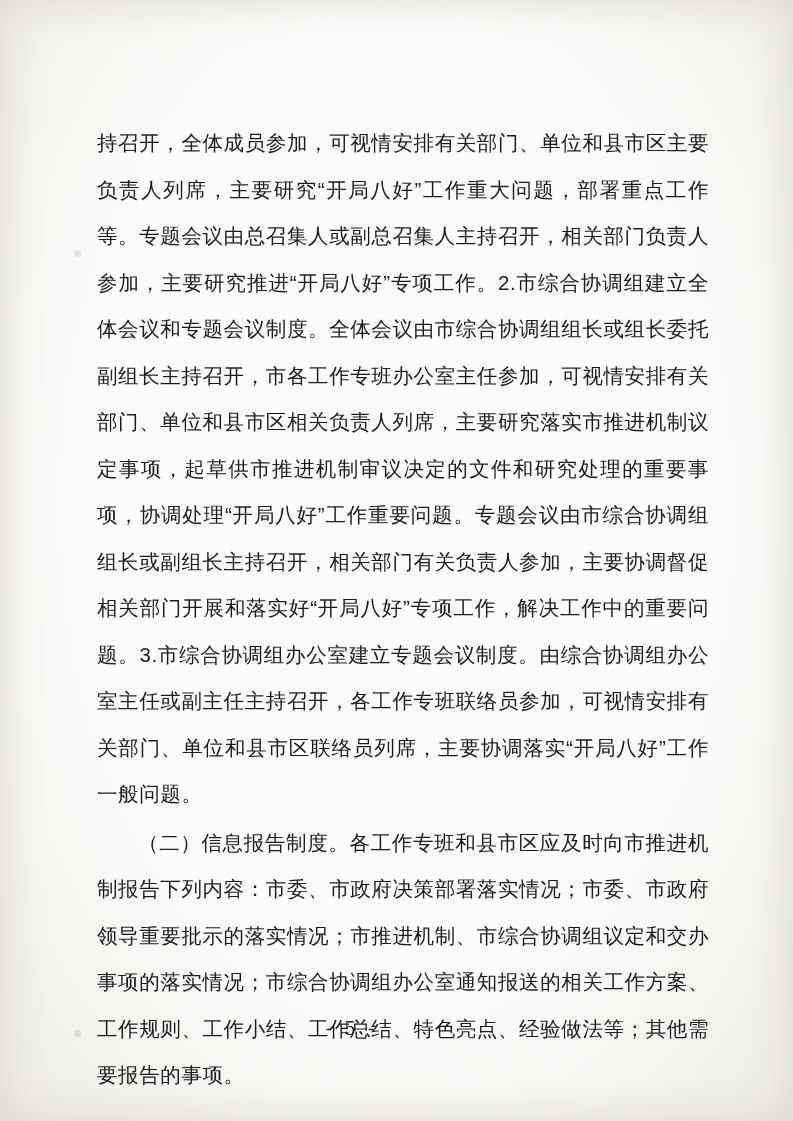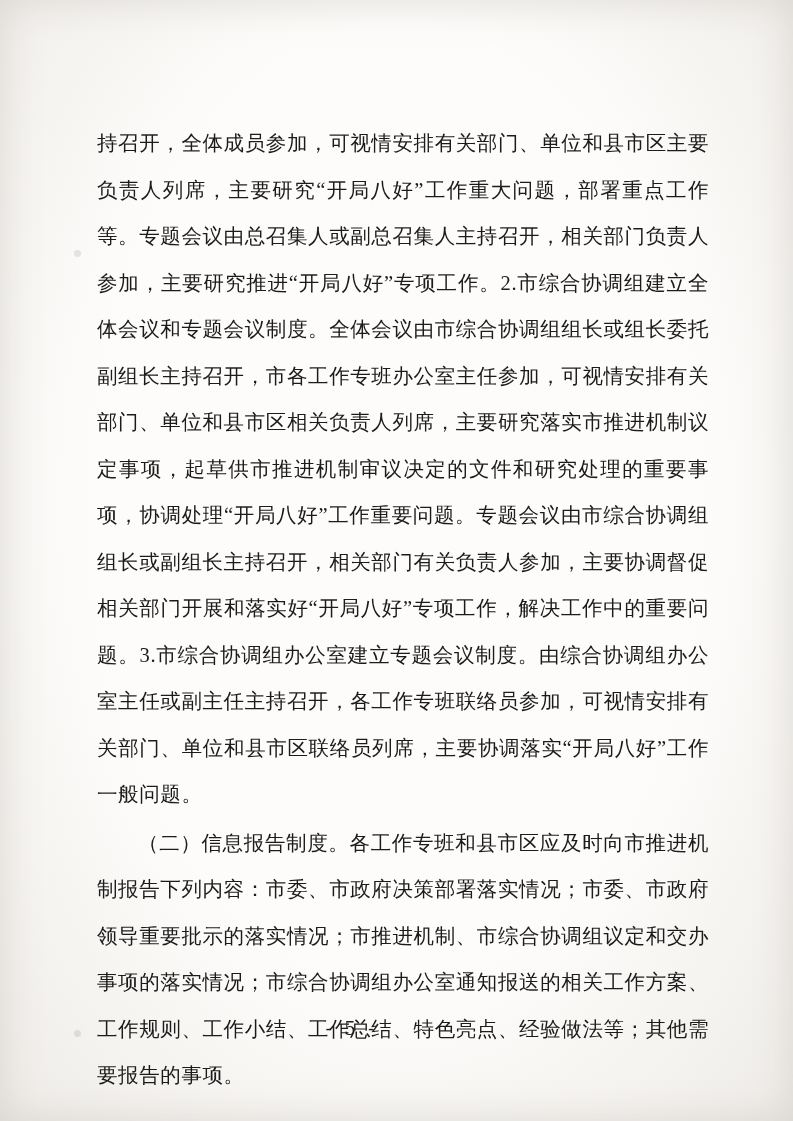--- a/index.html
+++ b/index.html
@@ -35,21 +35,21 @@
     width: 612px;
   }
   .para {
     font-size: 20.5px;
     line-height: 46.5px;
     color: #1b1b1b;
     text-align: justify;
     text-justify: inter-ideograph;
     letter-spacing: 0.6px;
     margin: 0 0 0 0;
-    font-family: Liberation Serif, serif;
+    font-family: Liberation Sans, sans-serif;
   }
   .para + .para {
     margin-top: 2px;
   }
   .indent {
     text-indent: 41px;
   }
   .footer {
     position: absolute;
     left: 0;

